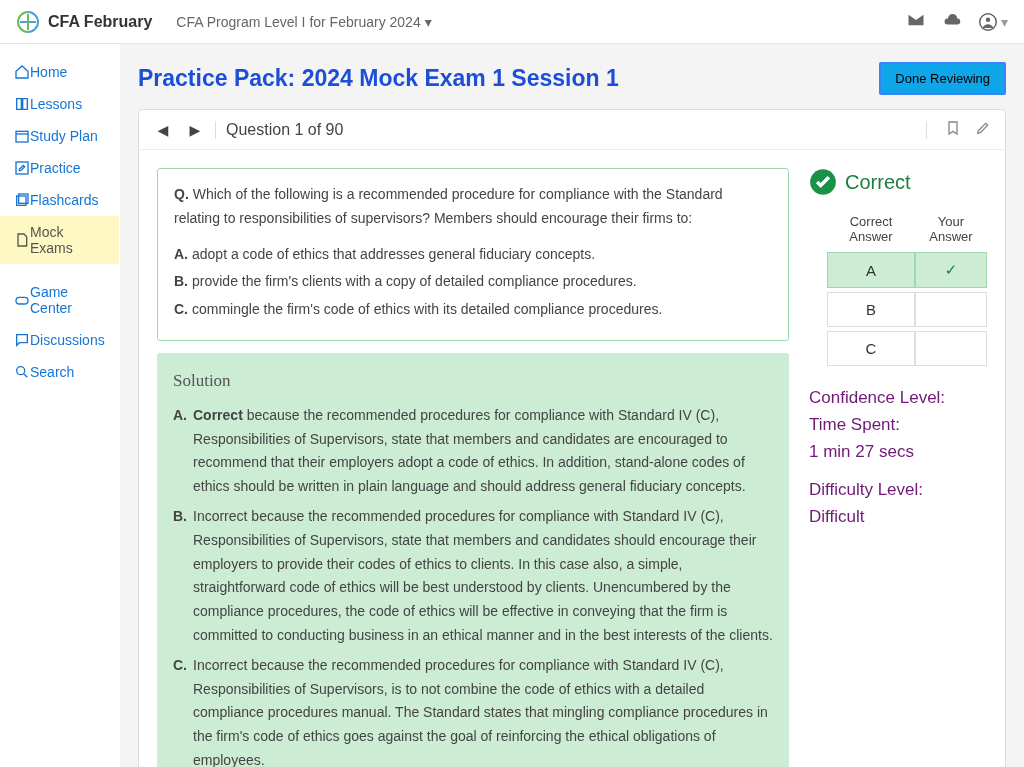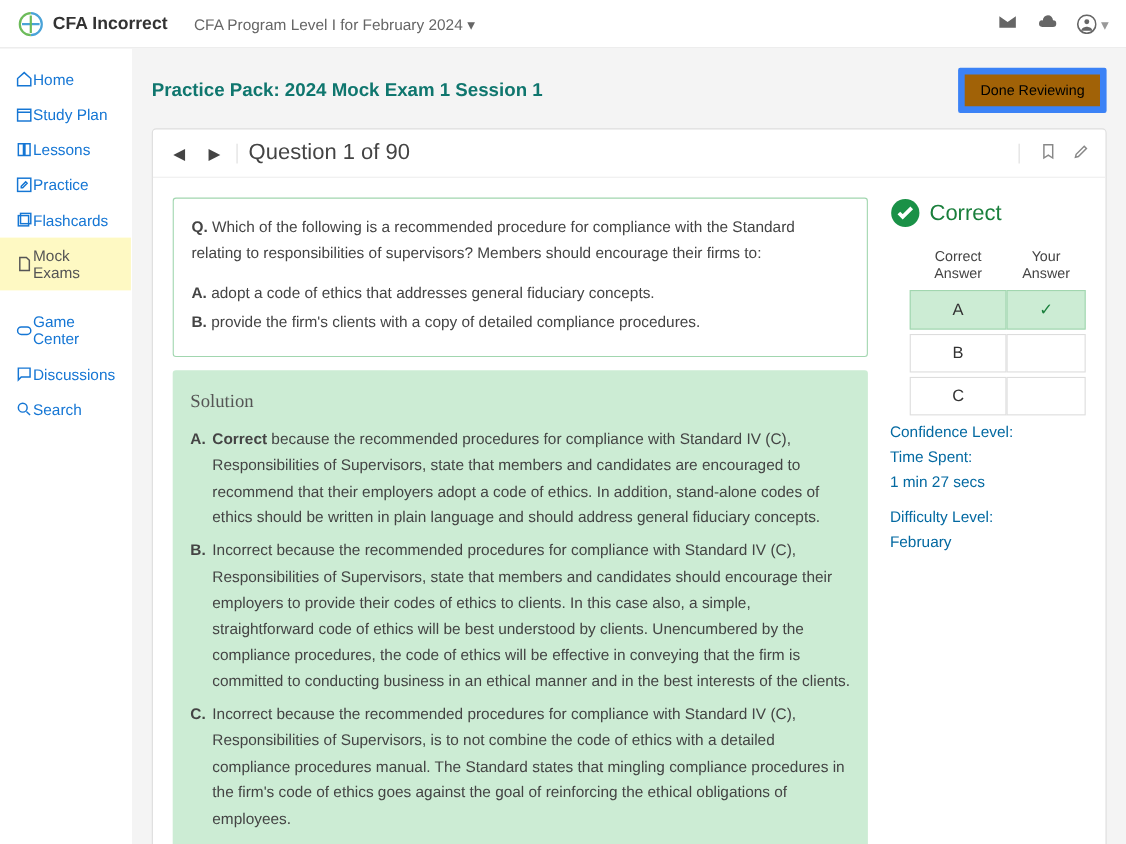--- a/index.html
+++ b/index.html
@@ -13,27 +13,27 @@
     .topbar-icons svg { width: 18px; height: 18px; fill: #666; cursor:pointer; }
     .user-menu { display:flex; align-items:center; gap:4px; cursor:pointer; }
     .layout { display: flex; height: calc(100vh - 44px); }
     .sidebar { width: 120px; padding: 12px 0; border-right: 1px solid transparent; }
     .sidebar-item { display: flex; align-items: center; gap: 0; padding: 8px 14px; color: #1576d4; font-size: 14px; cursor: pointer; }
     .sidebar-item.active { background: #fef9c3; color: #555; }
     .sidebar-item svg { width: 16px; height: 16px; fill: currentColor; flex-shrink:0; }
     .sidebar-divider { height: 12px; }
     .main { flex: 1; background: #f4f4f4; padding: 18px; overflow: auto; }
     .page-header { display: flex; align-items: center; justify-content: space-between; margin-bottom: 14px; }
-    .page-title { font-size: 17px; font-weight: 700; color: #0f766e; }
-    .btn-done { background: #a16207; border: 6px solid #3b82f6; padding: 7px 14px; font-size: 13px; cursor: pointer; border-radius: 2px; }
+    .page-title { font-size: 23px; font-weight: 700; color: #1d4ed8; }
+    .btn-done { background: #0ea5e9; border: 2px solid #3b82f6; padding: 7px 14px; font-size: 13px; cursor: pointer; border-radius: 2px; }
     .question-card { background: #fff; border: 1px solid #ddd; border-radius: 4px; }
     .q-toolbar { display: flex; align-items: center; padding: 10px 14px; border-bottom: 1px solid #eee; }
     .nav-arrow { width: 20px; text-align: center; cursor: pointer; color: #444; font-size:14px; }
     .q-toolbar .divider-v { width:1px; height:18px; background:#ddd; margin:0 10px; }
-    .q-counter { color: #444; font-size: 20px; }
+    .q-counter { color: #444; font-size: 16px; }
     .q-toolbar-spacer { flex: 1; }
     .q-tool-icon svg { width: 16px; height: 16px; fill: #888; cursor:pointer; }
     .q-tool-icon { margin-left: 14px; }
     .q-body { display: flex; padding: 18px; gap: 20px; align-items:flex-start; }
     .q-left { flex: 1; }
     .question-box { border: 1px solid #a1d6af; border-radius: 3px; padding: 14px 16px; font-size: 14px; line-height: 1.7; color:#444; }
     .question-box .q-label { font-weight: 700; }
     .options { margin-top: 12px; }
     .opt-row { margin-bottom: 4px; }
     .opt-letter { font-weight: 700; margin-right:4px; }
@@ -43,38 +43,38 @@
     .sol-letter { font-weight:700; width:20px; flex-shrink:0; }
     .sol-text { flex:1; }
     .q-right { width: 178px; }
     .status-correct { display: flex; align-items: center; gap: 8px; color: #1a7f3c; font-size: 20px; font-weight: 500; margin-bottom: 14px; }
     .status-correct svg { width: 28px; height: 28px; }
     .answer-table { width: 100%; border-collapse: separate; border-spacing: 0 4px; font-size: 13px; padding-left: 18px; }
     .answer-table th { font-weight: 400; color:#444; padding-bottom:4px; text-align:center; }
     .answer-table td { border: 1px solid #ddd; text-align: center; padding: 8px 0; font-size: 15px; }
     .answer-table tr.correct-row td { background: #ccecd4; border-color: #a1d6af; }
     .answer-table td .check { color: #1a7f3c; }
-    .meta { font-size: 14px; color:#0369a1; line-height:1.6; }
+    .meta { margin-top: 14px; font-size: 17px; color:#701a75; line-height:1.6; }
     .meta-label {}
     .meta-value { margin-bottom: 10px; }
   </style>
 </head>
 <body>
 
 <div class="topbar">
   <div class="logo">
     <svg viewBox="0 0 24 24">
         <g fill="none" stroke-width="2">
           <path stroke="#4aa3d8" d="M12 2a10 10 0 0 1 0 20"></path>
           <path stroke="#6cbb5a" d="M12 22a10 10 0 0 1 0-20"></path>
           <path stroke="#4aa3d8" d="M4 12h16"></path>
           <path stroke="#6cbb5a" d="M12 4v16"></path>
         </g>
       </svg>
-    <span>CFA Incorrect</span>
+    <span>CFA February</span>
   </div>
   <div class="program-name">
     <span>CFA Program Level I for February 2024</span>
     <span>▾</span>
   </div>
   <div class="topbar-spacer"></div>
   <div class="topbar-icons">
     <span><svg viewBox="0 0 24 24">
           <path d="M2 5h20v14H2zM2 5l10 7L22 5"></path>
         </svg></span>
@@ -95,30 +95,30 @@
 <div class="layout">
   <div class="sidebar">
     <div class="sidebar-item">
       <svg viewBox="0 0 24 24">
           <path d="M3 11l9-8 9 8v10H3z" fill="none" stroke="currentColor" stroke-width="2"></path>
         </svg>
       <span>Home</span>
     </div>
     <div class="sidebar-item">
       <svg viewBox="0 0 24 24">
+          <path d="M4 4h7v16H4zM13 4h7v16h-7z" fill="none" stroke="currentColor" stroke-width="2"></path>
+        </svg>
+      <span>Lessons</span>
+    </div>
+    <div class="sidebar-item">
+      <svg viewBox="0 0 24 24">
           <rect x="3" y="5" width="18" height="16" fill="none" stroke="currentColor" stroke-width="2"></rect>
           <path d="M3 9h18" stroke="currentColor" stroke-width="2"></path>
         </svg>
       <span>Study Plan</span>
-    </div>
-    <div class="sidebar-item">
-      <svg viewBox="0 0 24 24">
-          <path d="M4 4h7v16H4zM13 4h7v16h-7z" fill="none" stroke="currentColor" stroke-width="2"></path>
-        </svg>
-      <span>Lessons</span>
     </div>
     <div class="sidebar-item">
       <svg viewBox="0 0 24 24">
           <rect x="3" y="3" width="18" height="18" fill="none" stroke="currentColor" stroke-width="2"></rect>
           <path d="M8 14l6-6 2 2-6 6H8z" stroke="currentColor" stroke-width="2" fill="none"></path>
         </svg>
       <span>Practice</span>
     </div>
     <div class="sidebar-item">
       <svg viewBox="0 0 24 24">
@@ -178,20 +178,21 @@
       </div>
 
       <div class="q-body">
         <div class="q-left">
           <div class="question-box">
             <span class="q-label">Q.</span>
             <span>Which of the following is a recommended procedure for compliance with the Standard relating to responsibilities of supervisors? Members should encourage their firms to:</span>
             <div class="options">
               <div class="opt-row"><span class="opt-letter">A.</span><span>adopt a code of ethics that addresses general fiduciary concepts.</span></div>
               <div class="opt-row"><span class="opt-letter">B.</span><span>provide the firm's clients with a copy of detailed compliance procedures.</span></div>
+              <div class="opt-row"><span class="opt-letter">C.</span><span>commingle the firm's code of ethics with its detailed compliance procedures.</span></div>
             </div>
           </div>
 
           <div class="solution">
             <h3>Solution</h3>
             <div class="sol-item">
               <div class="sol-letter">A.</div>
               <div class="sol-text"><strong>Correct</strong><span> because the recommended procedures for compliance with Standard IV (C), Responsibilities of Supervisors, state that members and candidates are encouraged to recommend that their employers adopt a code of ethics. In addition, stand-alone codes of ethics should be written in plain language and should address general fiduciary concepts.</span></div>
             </div>
             <div class="sol-item">
@@ -232,19 +233,19 @@
               <td>C</td>
                   <td></td>
             </tr>
           </tbody>
             </table>
           <div class="meta">
             <div class="meta-label">Confidence Level:</div>
             <div class="meta-label">Time Spent:</div>
             <div class="meta-value">1 min 27 secs</div>
             <div class="meta-label">Difficulty Level:</div>
-            <div class="meta-value">February</div>
+            <div class="meta-value">Difficult</div>
           </div>
         </div>
       </div>
     </div>
   </div>
 </div>
 
 </body></html>

